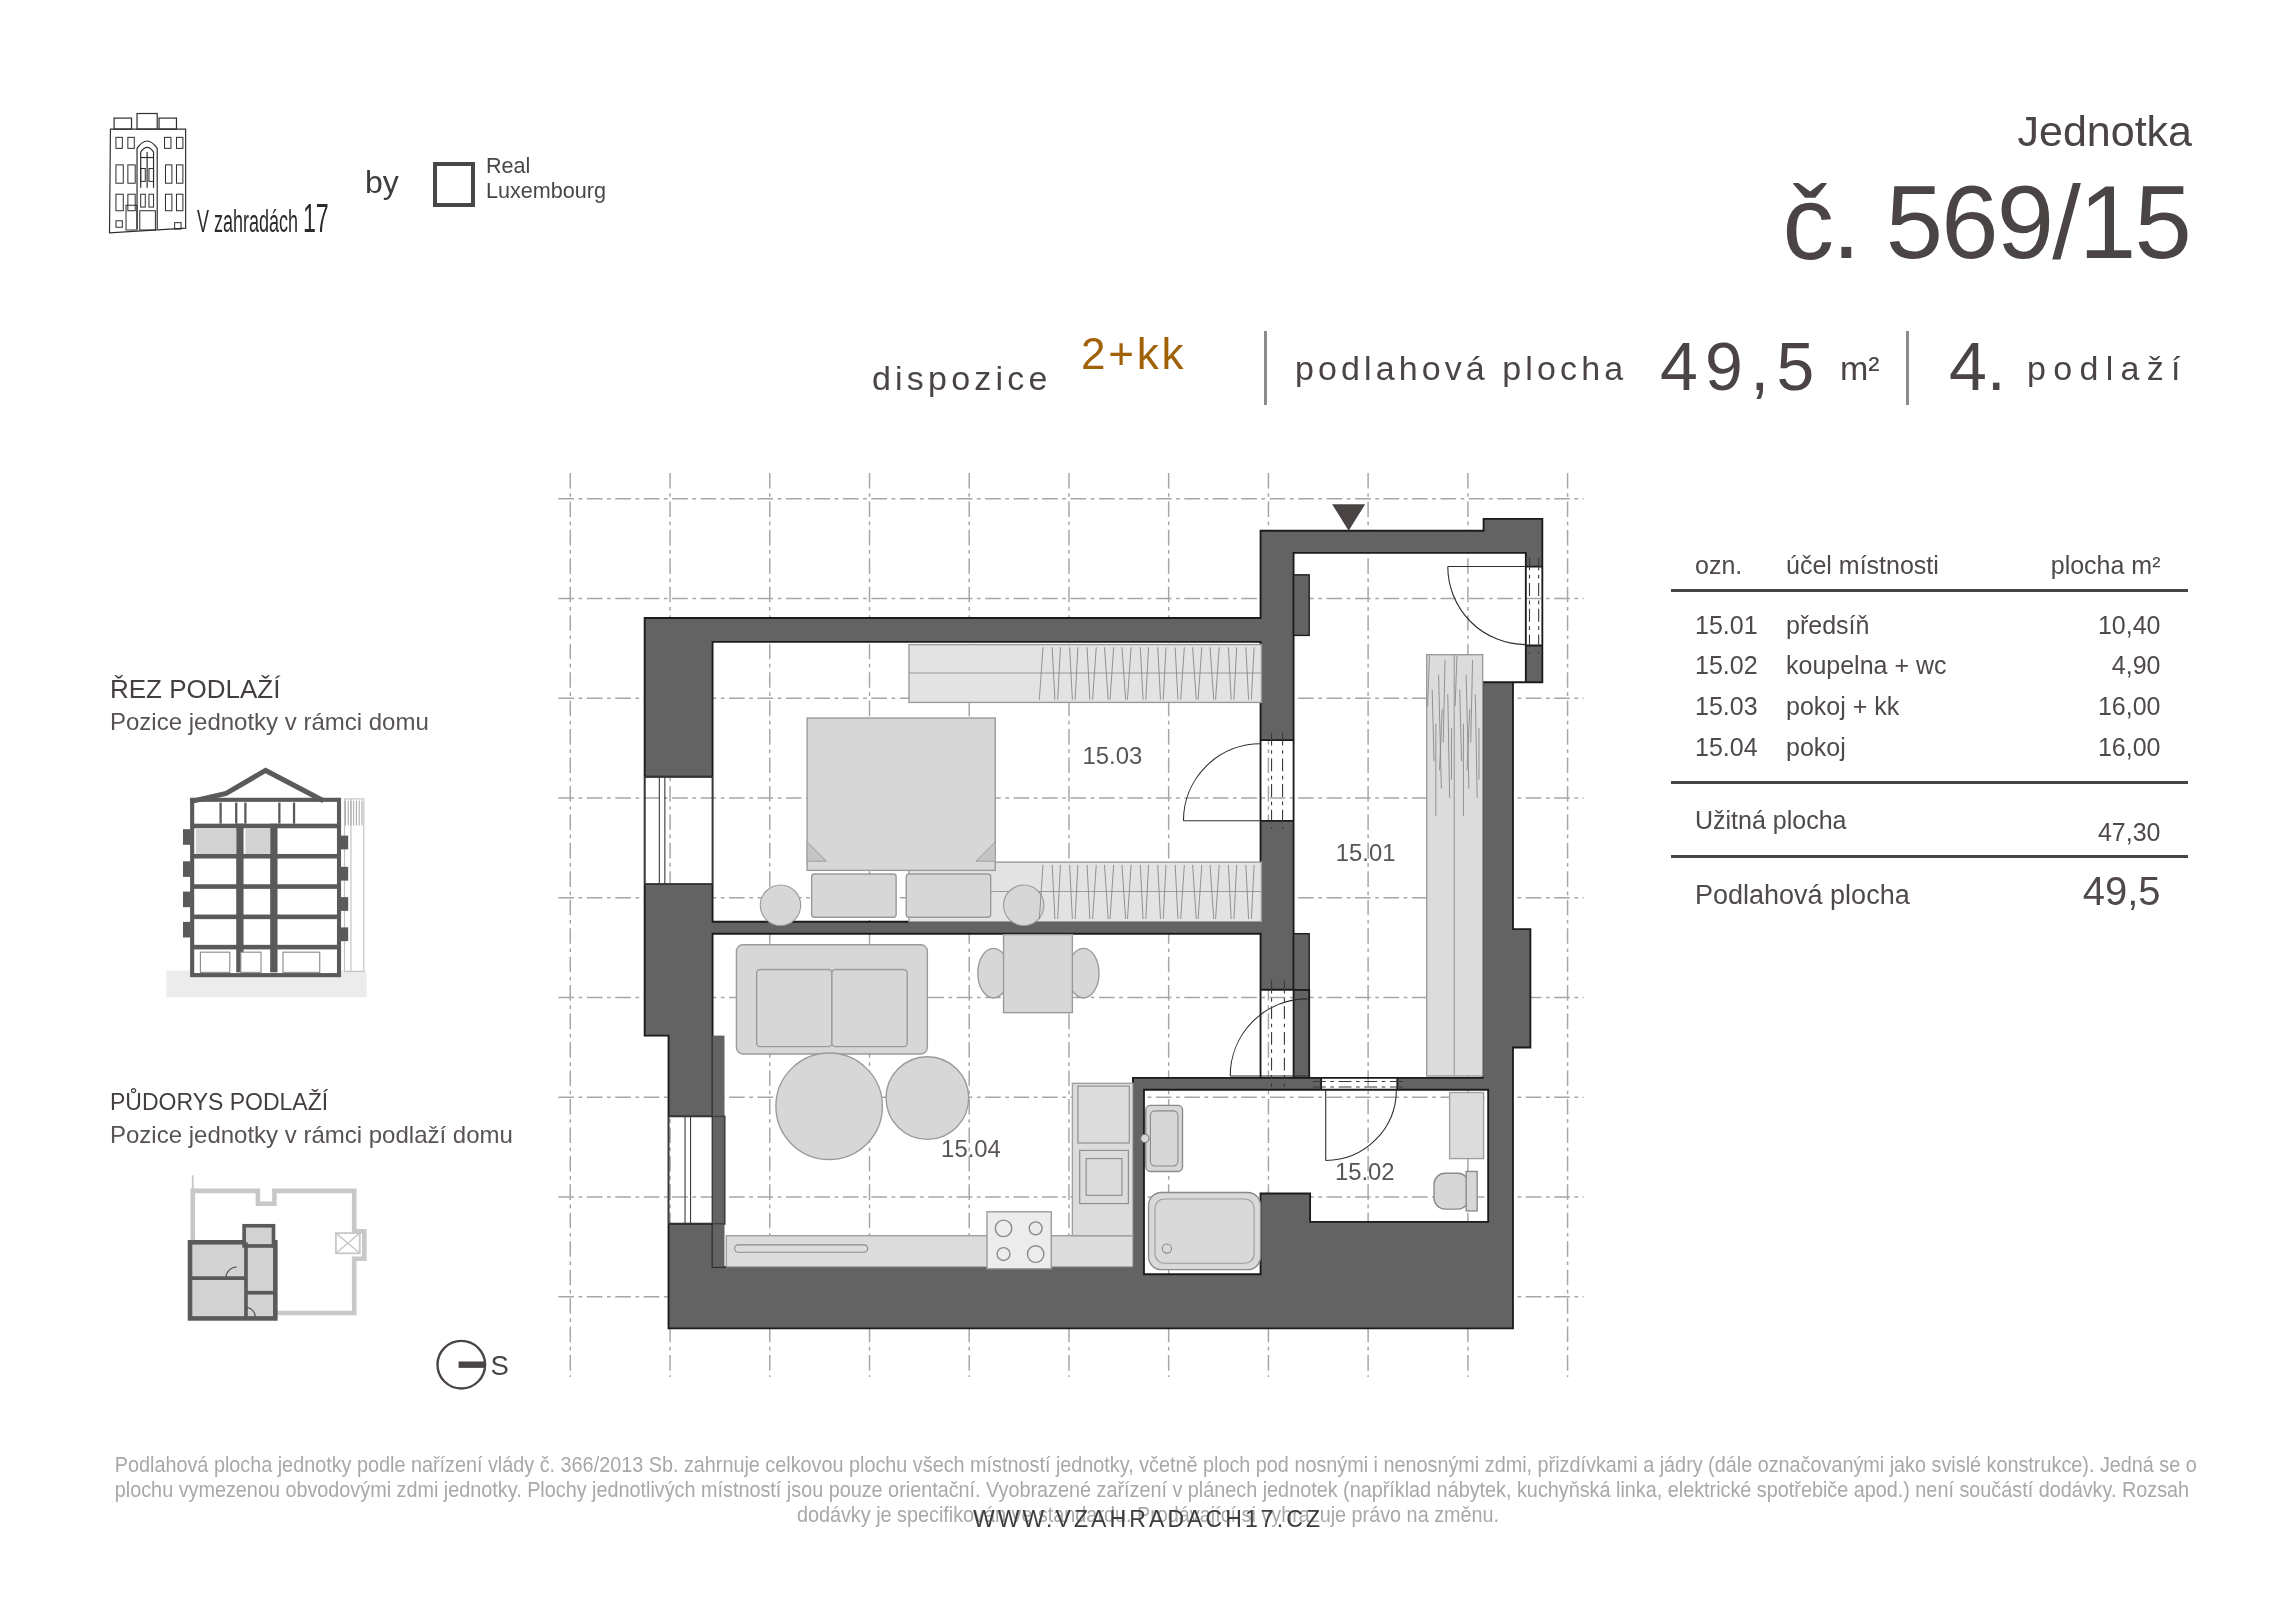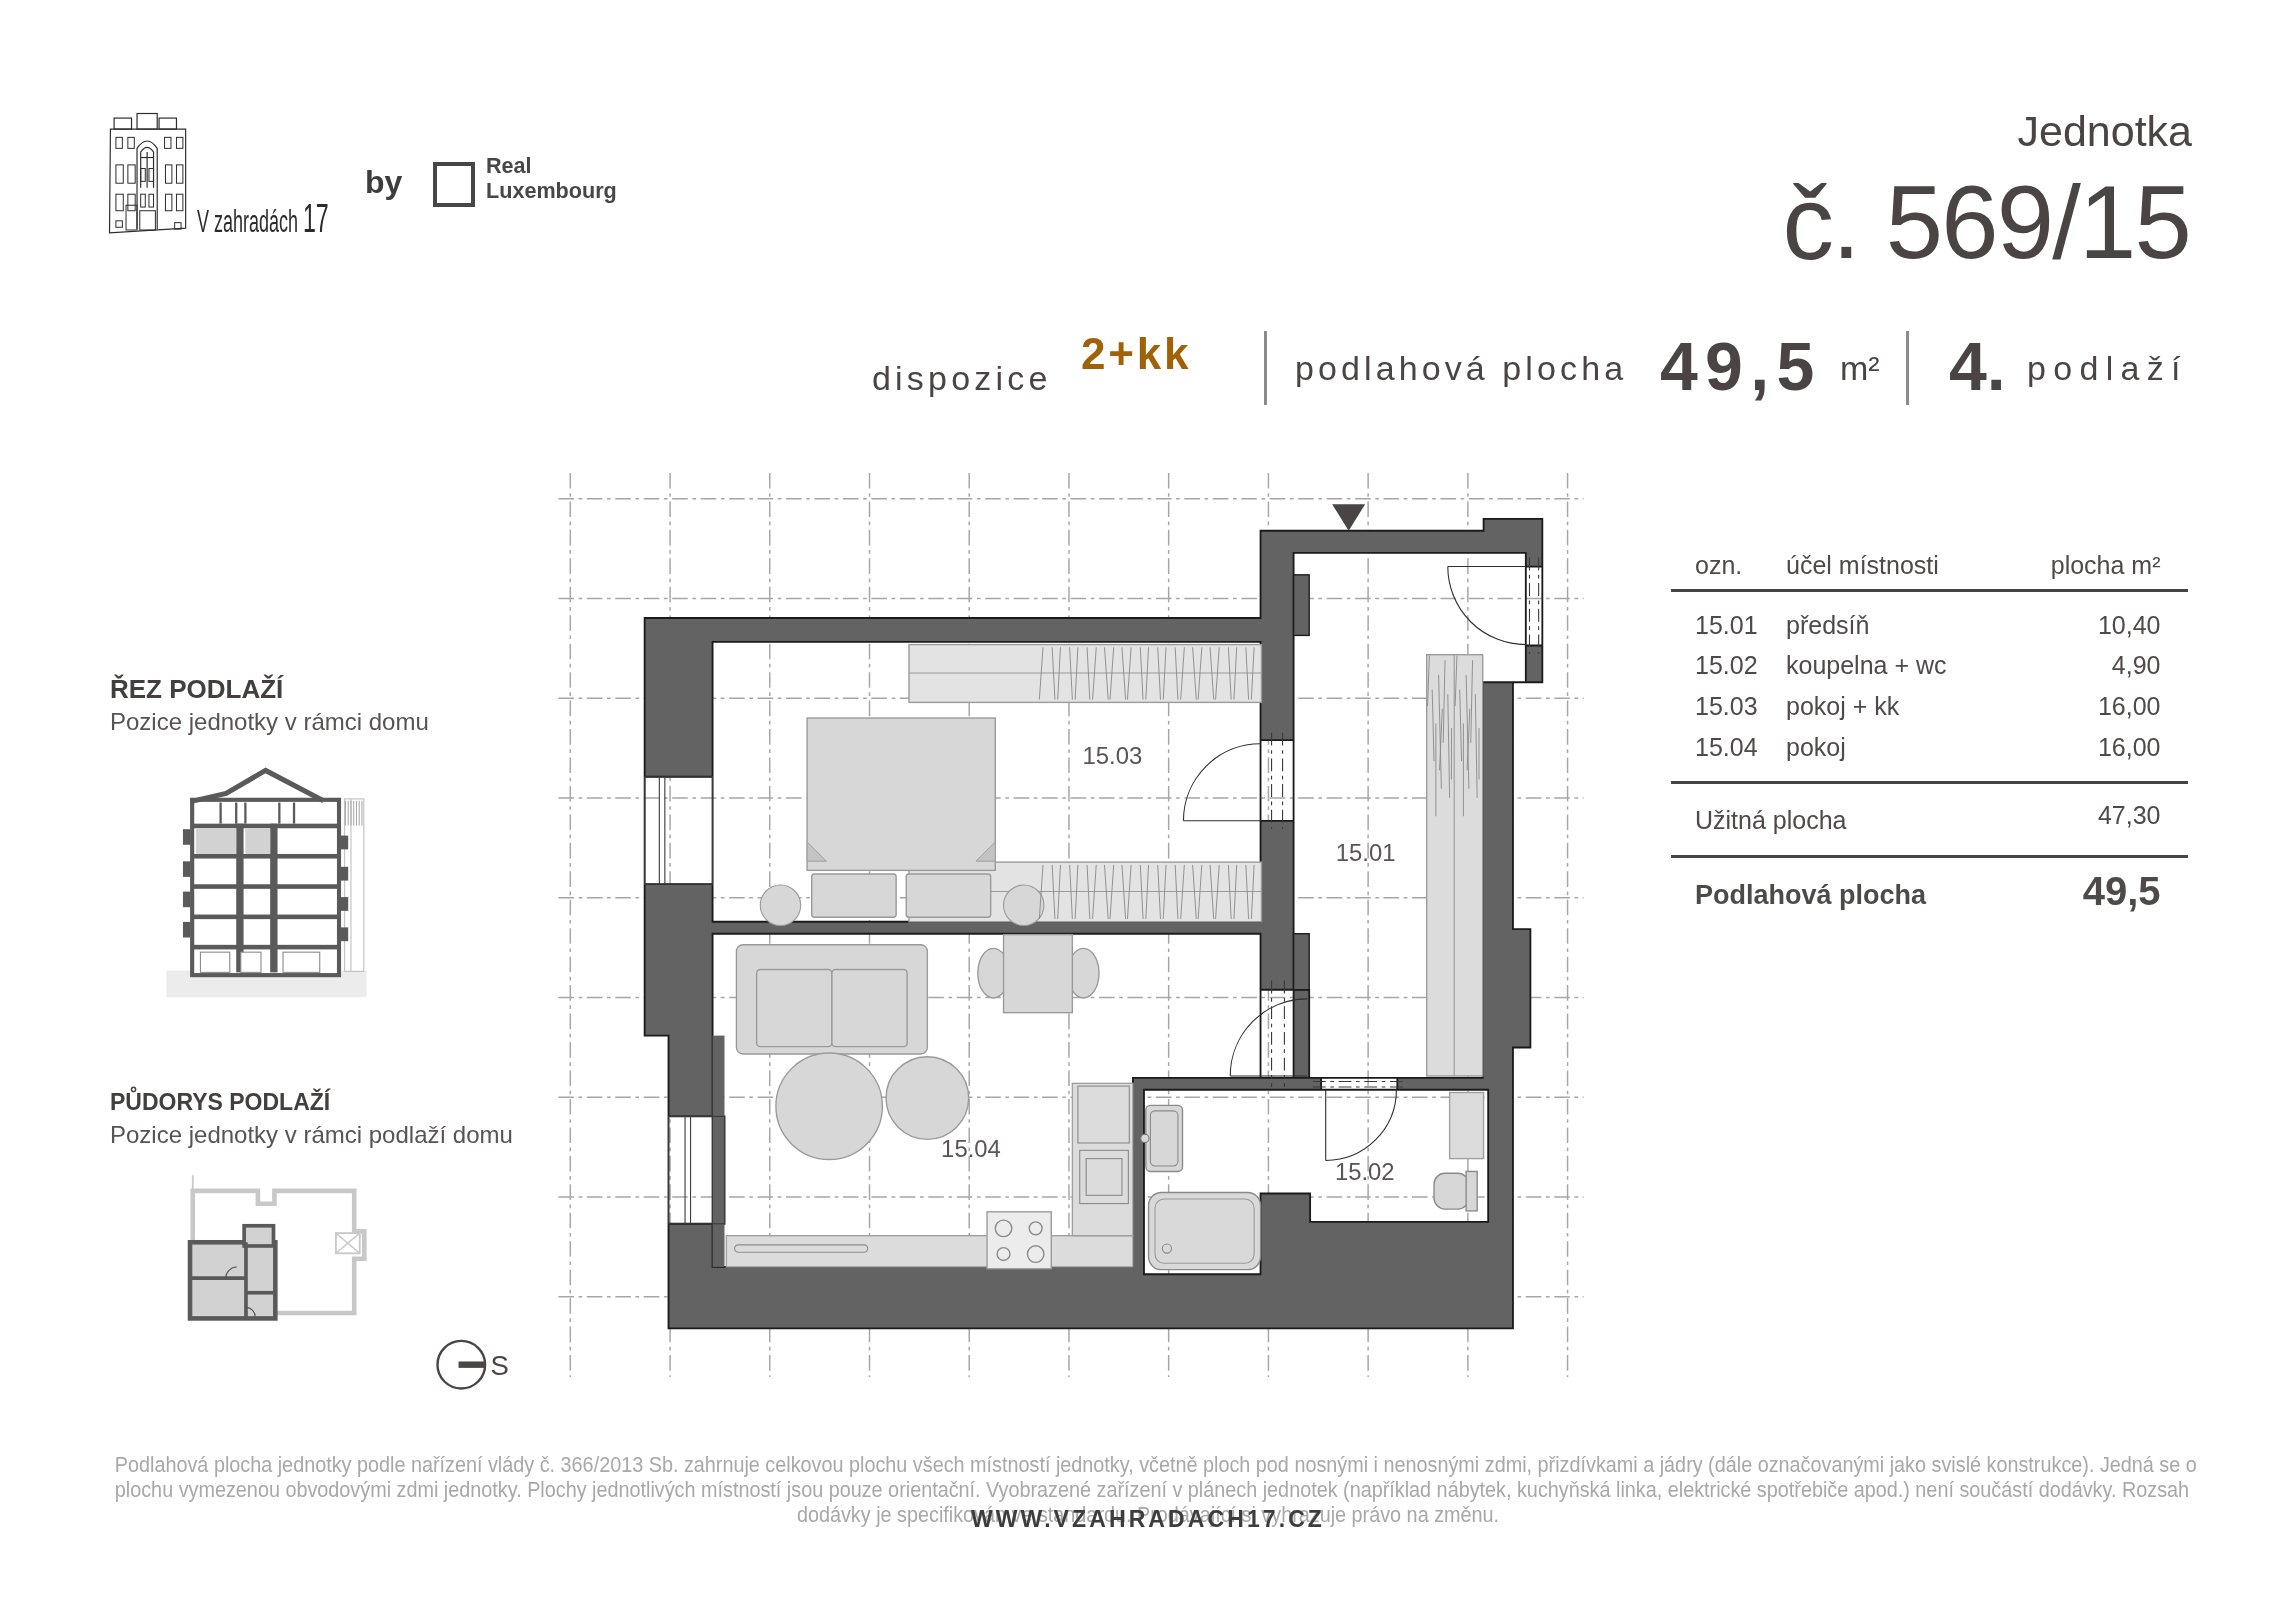--- a/index.html
+++ b/index.html
@@ -1,18 +1,18 @@
 <!DOCTYPE html>
 <html style="font-size:14.7px"><head><meta charset="utf-8">
 <style>
 html,body{margin:0;padding:0}
 body{width:2296px;height:1623px;position:relative;background:#fff;overflow:hidden;
 font-family:"Liberation Sans",sans-serif;color:#4a4444}
 .abs{position:absolute}
-.b{font-weight:bold}
+.b{font-weight:normal}
 </style></head>
 <body>
 
 <svg class="abs" style="left:101px;top:108px" width="239" height="133" viewBox="110 118 260 145">
 <g stroke="#2e2e2e" stroke-width="1.3" fill="none">
 <path d="M120,141 L202,141 L202,249 L119,254 Z"></path>
 <rect x="124" y="129" width="19" height="12"></rect>
 <rect x="149" y="124" width="22" height="17"></rect>
 <rect x="173" y="129" width="19" height="12"></rect>
 <path d="M149,250 L149,162 Q160,146 171,162 L171,250"></path>
@@ -362,21 +362,21 @@
     <div class="abs" style="left:115px;top:100px">koupelna + wc</div>
     <div class="abs" style="right:27.5px;top:100px">4,90</div>
 <div class="abs" style="left:24px;top:141px">15.03</div>
     <div class="abs" style="left:115px;top:141px">pokoj + kk</div>
     <div class="abs" style="right:27.5px;top:141px">16,00</div>
 <div class="abs" style="left:24px;top:182px">15.04</div>
     <div class="abs" style="left:115px;top:182px">pokoj</div>
     <div class="abs" style="right:27.5px;top:182px">16,00</div>
 <div class="abs" style="left:0;top:230px;width:517px;height:2.8px;background:#454545"></div>
 <div class="abs" style="left:24px;top:255px">Užitná plocha</div>
-    <div class="abs" style="right:27.5px;top:250px">47,30</div>
+    <div class="abs" style="right:27.5px;top:267px">47,30</div>
 <div class="abs" style="left:0;top:304px;width:517px;height:2.8px;background:#454545"></div>
 <div class="abs b" style="left:24px;top:329px;font-size:27px">Podlahová plocha</div>
 <div class="abs b" style="right:27.5px;top:318px;font-size:40px">49,5</div>
 </div>
 
 <div class="abs" style="left:0;top:1452px;width:2296px;text-align:center;font-size:22px;line-height:25px;color:#a8a8a8;letter-spacing:0px;white-space:nowrap;transform:scaleX(0.9);transform-origin:50% 0">
 Podlahová plocha jednotky podle nařízení vlády č. 366/2013 Sb. zahrnuje celkovou plochu všech místností jednotky, včetně ploch pod nosnými i nenosnými zdmi, přizdívkami a jádry (dále označovanými jako svislé konstrukce). Jedná se o<br>
 plochu vymezenou obvodovými zdmi jednotky. Plochy jednotlivých místností jsou pouze orientační. Vyobrazené zařízení v plánech jednotek (například nábytek, kuchyňská linka, elektrické spotřebiče apod.) není součástí dodávky. Rozsah<br>
 dodávky je specifikován ve standardu. Prodávající si vyhrazuje právo na změnu.
 </div>

